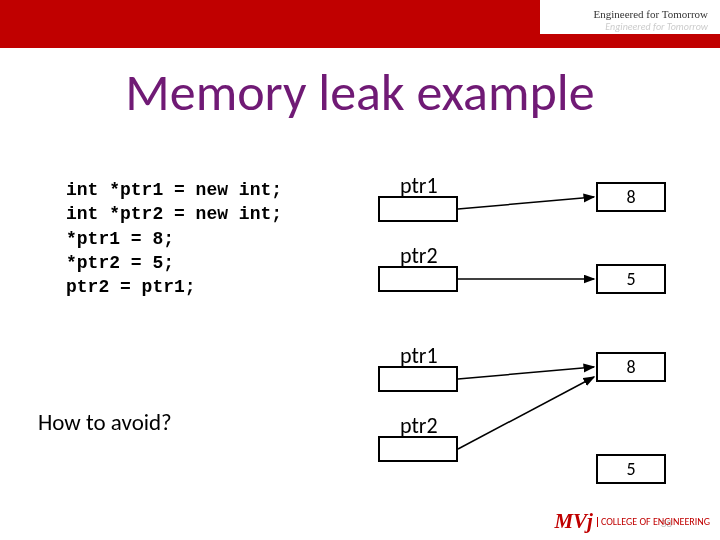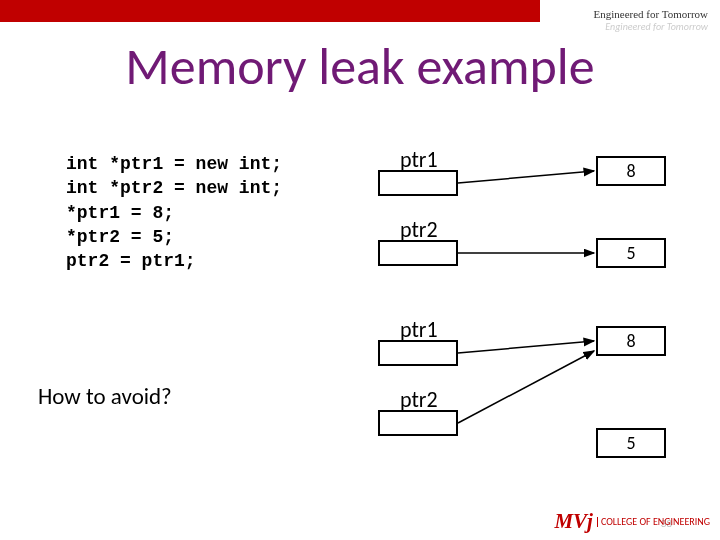--- a/index.html
+++ b/index.html
@@ -6,21 +6,21 @@
   body {
     width: 720px;
     height: 540px;
     background: #fff;
     font-family: Calibri, Arial, sans-serif;
     position: relative;
     overflow: hidden;
   }
   .top-bar {
     width: 100%;
-    height: 22px;
+    height: 48px;
     background: #c00000;
     position: relative;
   }
   .tagline {
     position: absolute;
     top: 8px;
     right: 12px;
     font-size: 11px;
     color: #333;
     font-family: "Times New Roman", serif;

